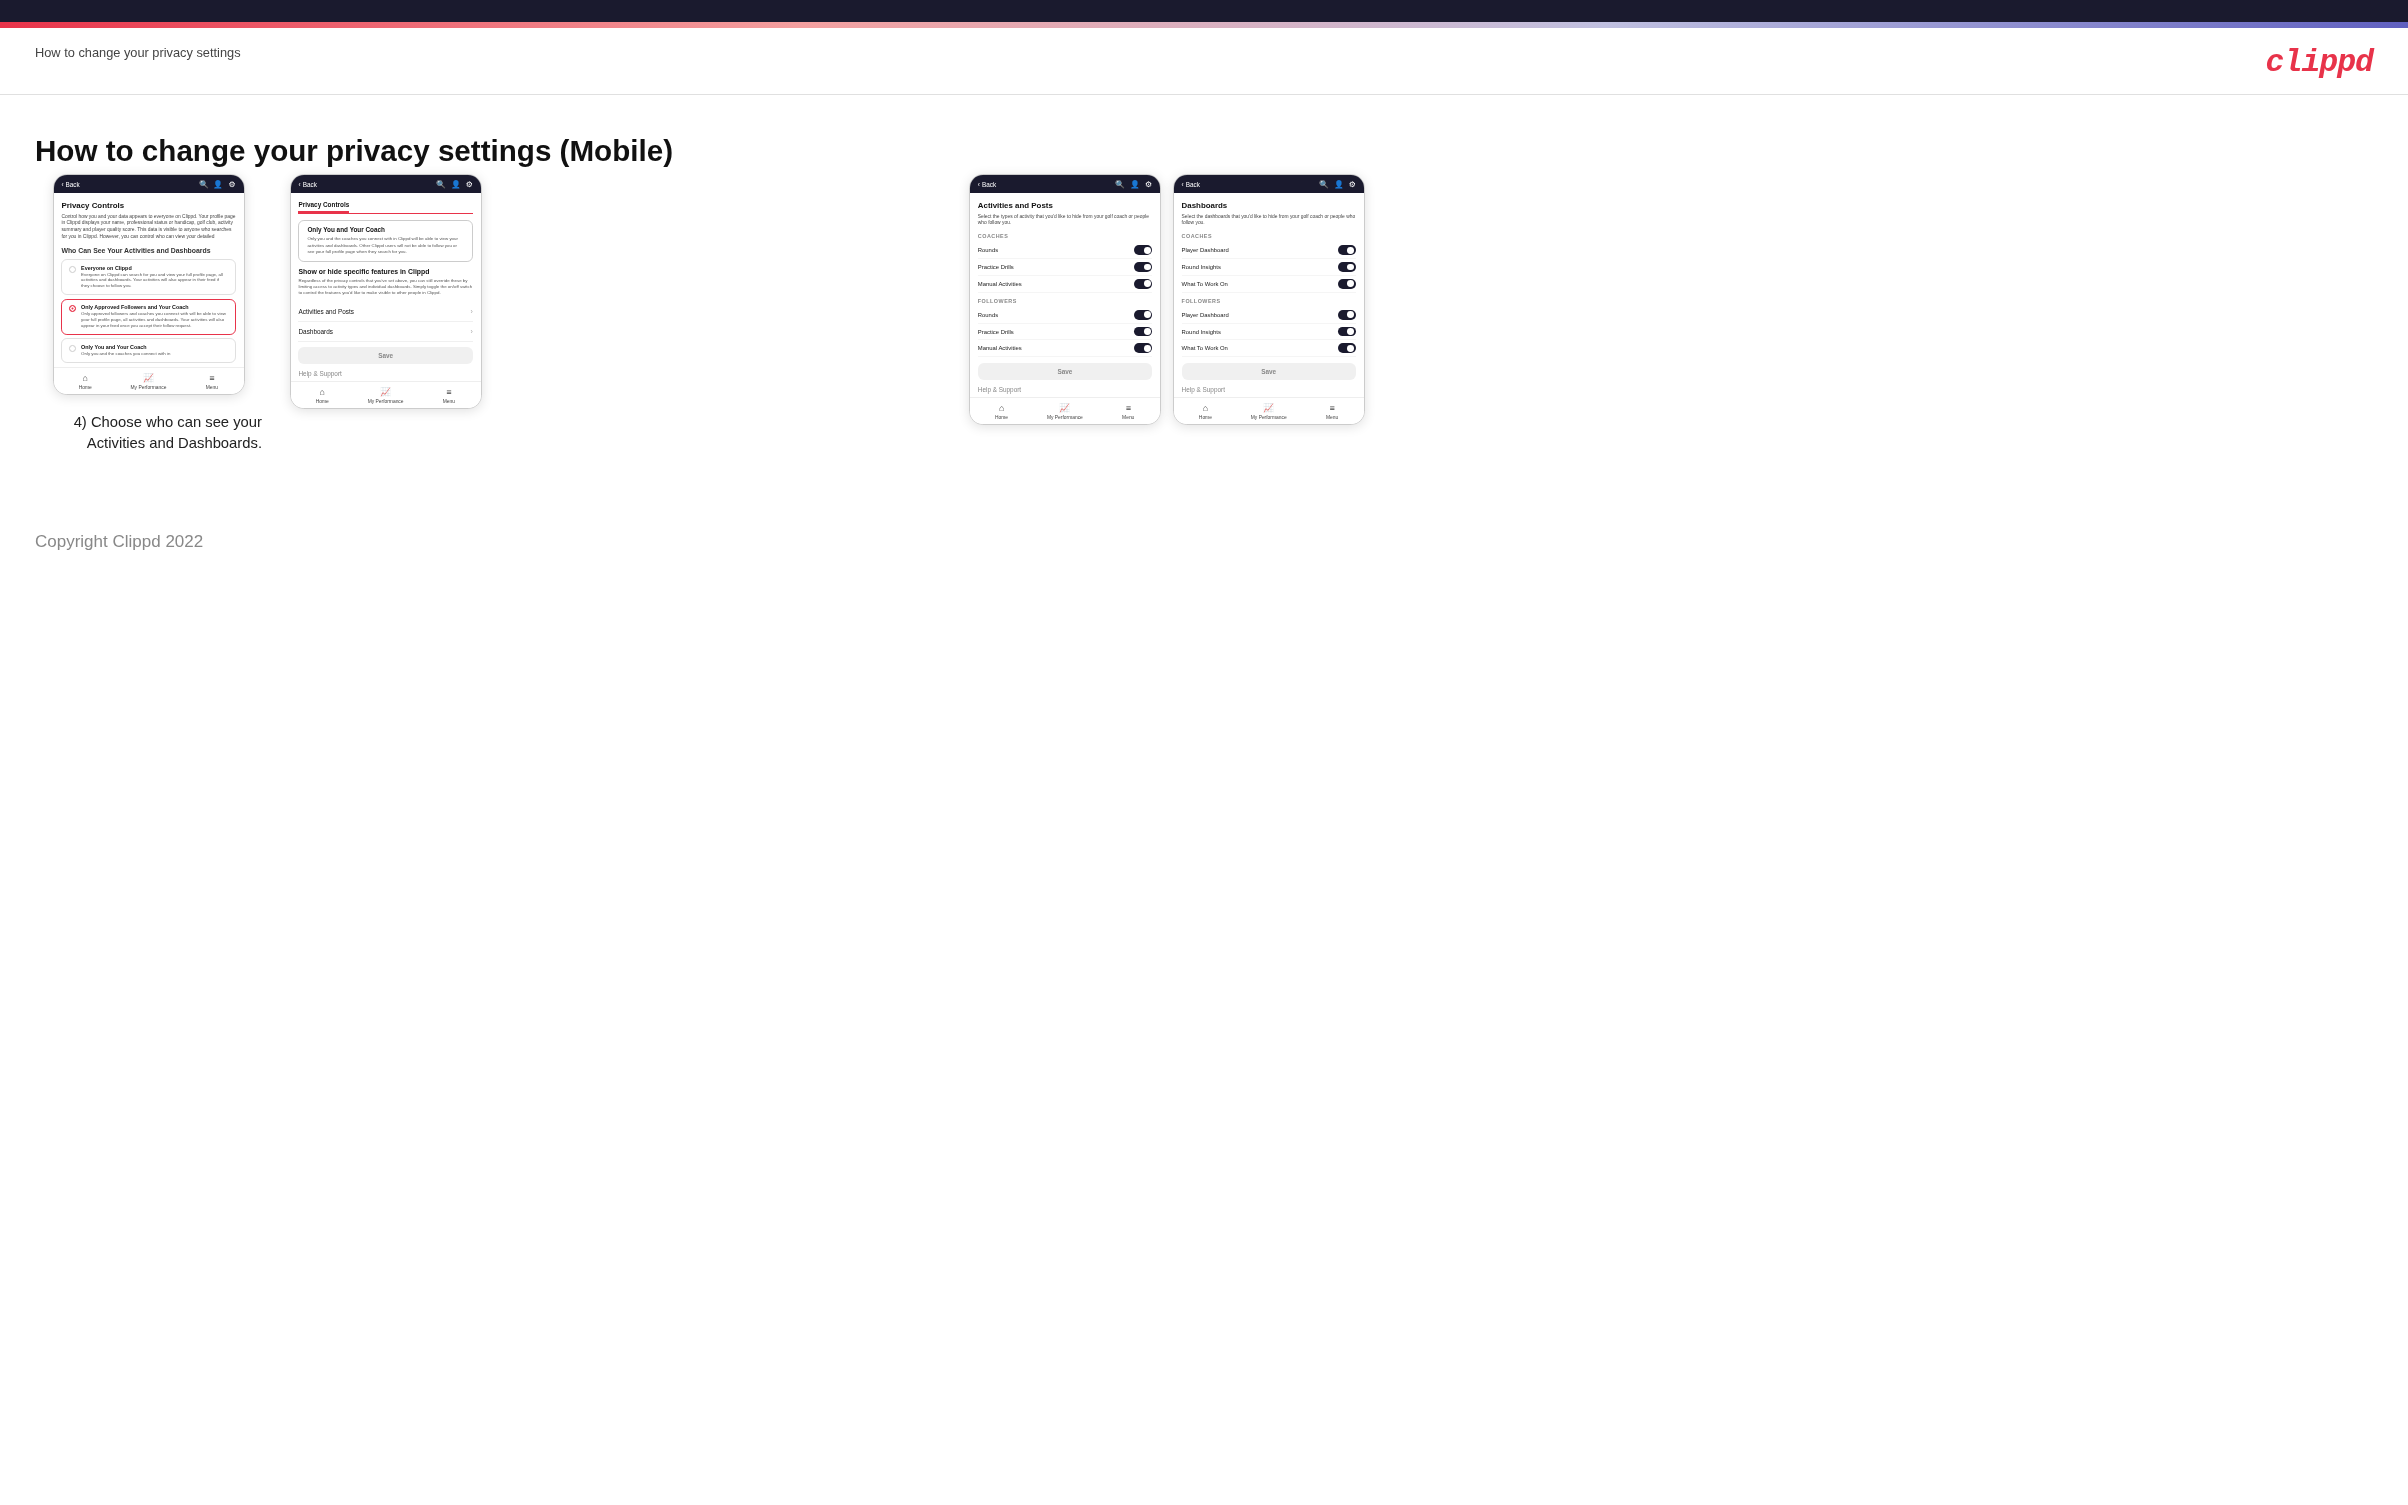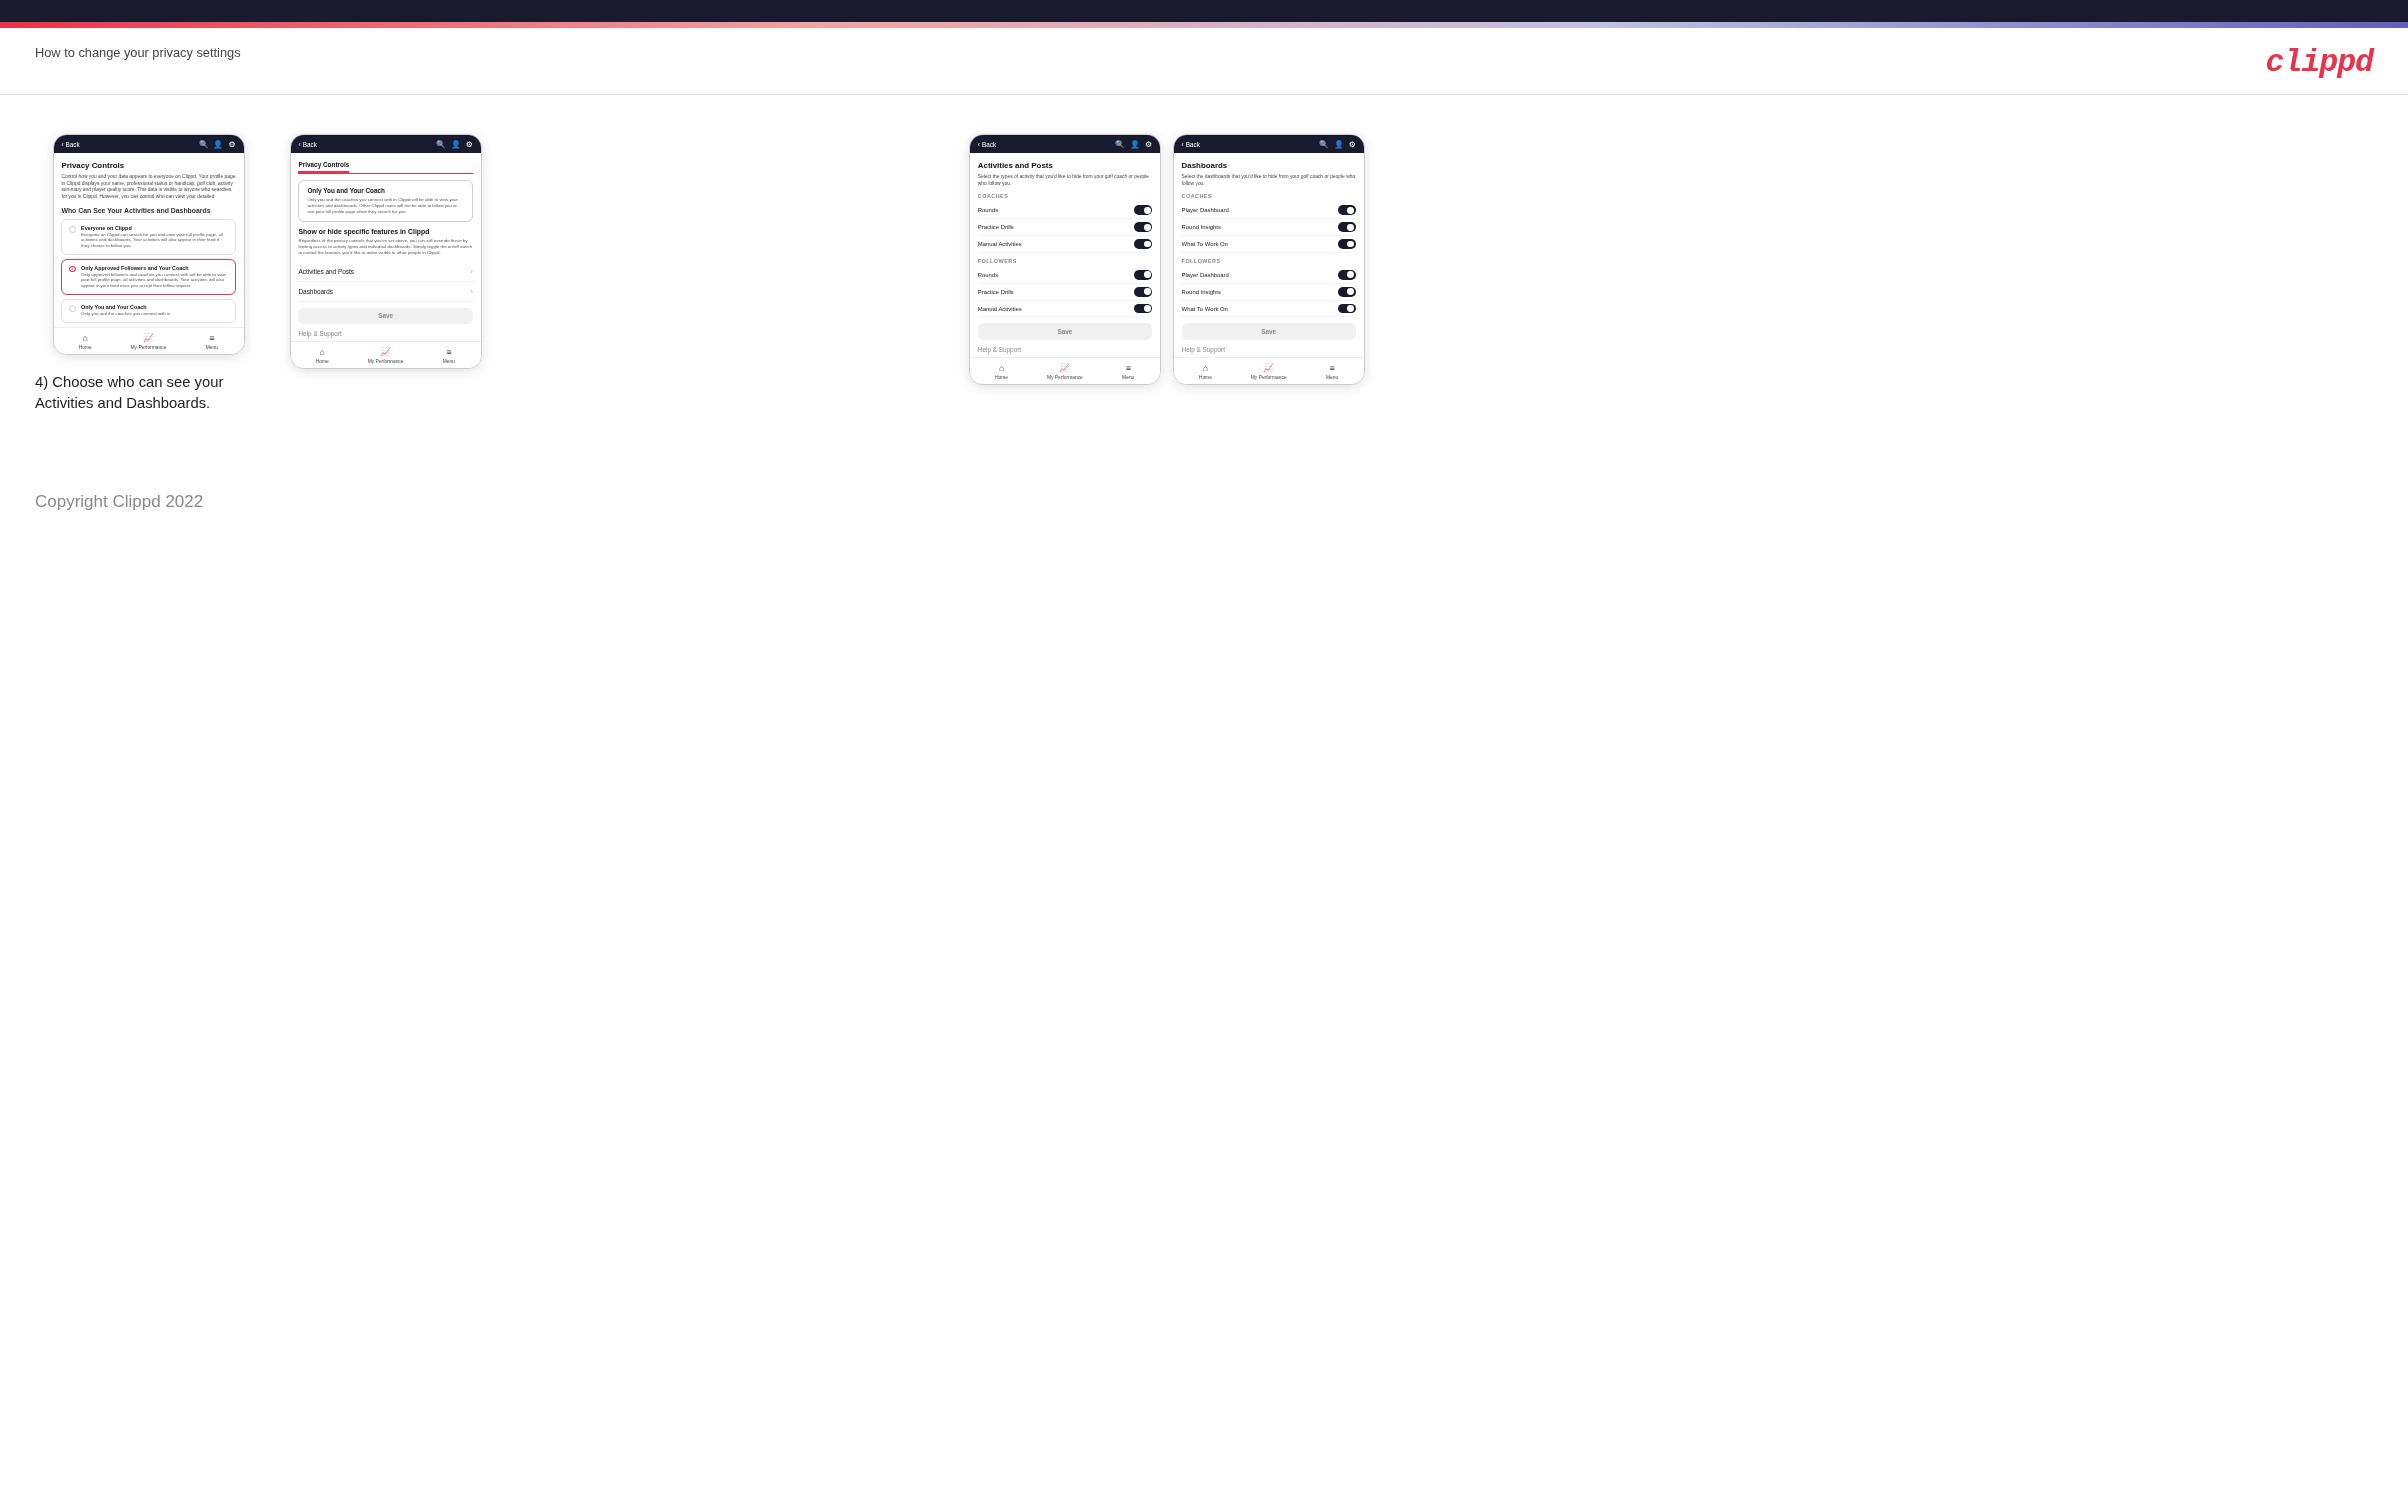--- a/index.html
+++ b/index.html
@@ -318,21 +318,21 @@
     }
     .toggle-switch.off {
       background: #1a1a2e;
     }
 
     
     .caption {
       margin-top: 17.7px;
       font-size: 14.8px;
       color: #222;
-      text-align: left;
+      text-align: right;
       max-width: 227px;
       line-height: 1.4;
     }
     .caption-large {
       margin-top: 17.7px;
       font-size: 17.7px;
       color: #222;
       max-width: 315px;
       line-height: 1.4;
     }
@@ -356,20 +356,21 @@
 <div class="top-bar">
   <div class="top-bar-gradient"></div>
 </div>
 
 <div class="header">
   <span class="header-breadcrumb">How to change your privacy settings</span>
   <span class="logo">clippd</span>
 </div>
 
 <div class="main">
+  <h1 class="page-title">How to change your privacy settings (Mobile)</h1>
 
   <div class="screenshots-row">
 
     <div class="screenshot-group">
 
       <div class="phone-mockup">
         <div class="phone-nav-bar">
           <div class="phone-nav-back">
             <span>‹</span>
               <span>Back</span>

